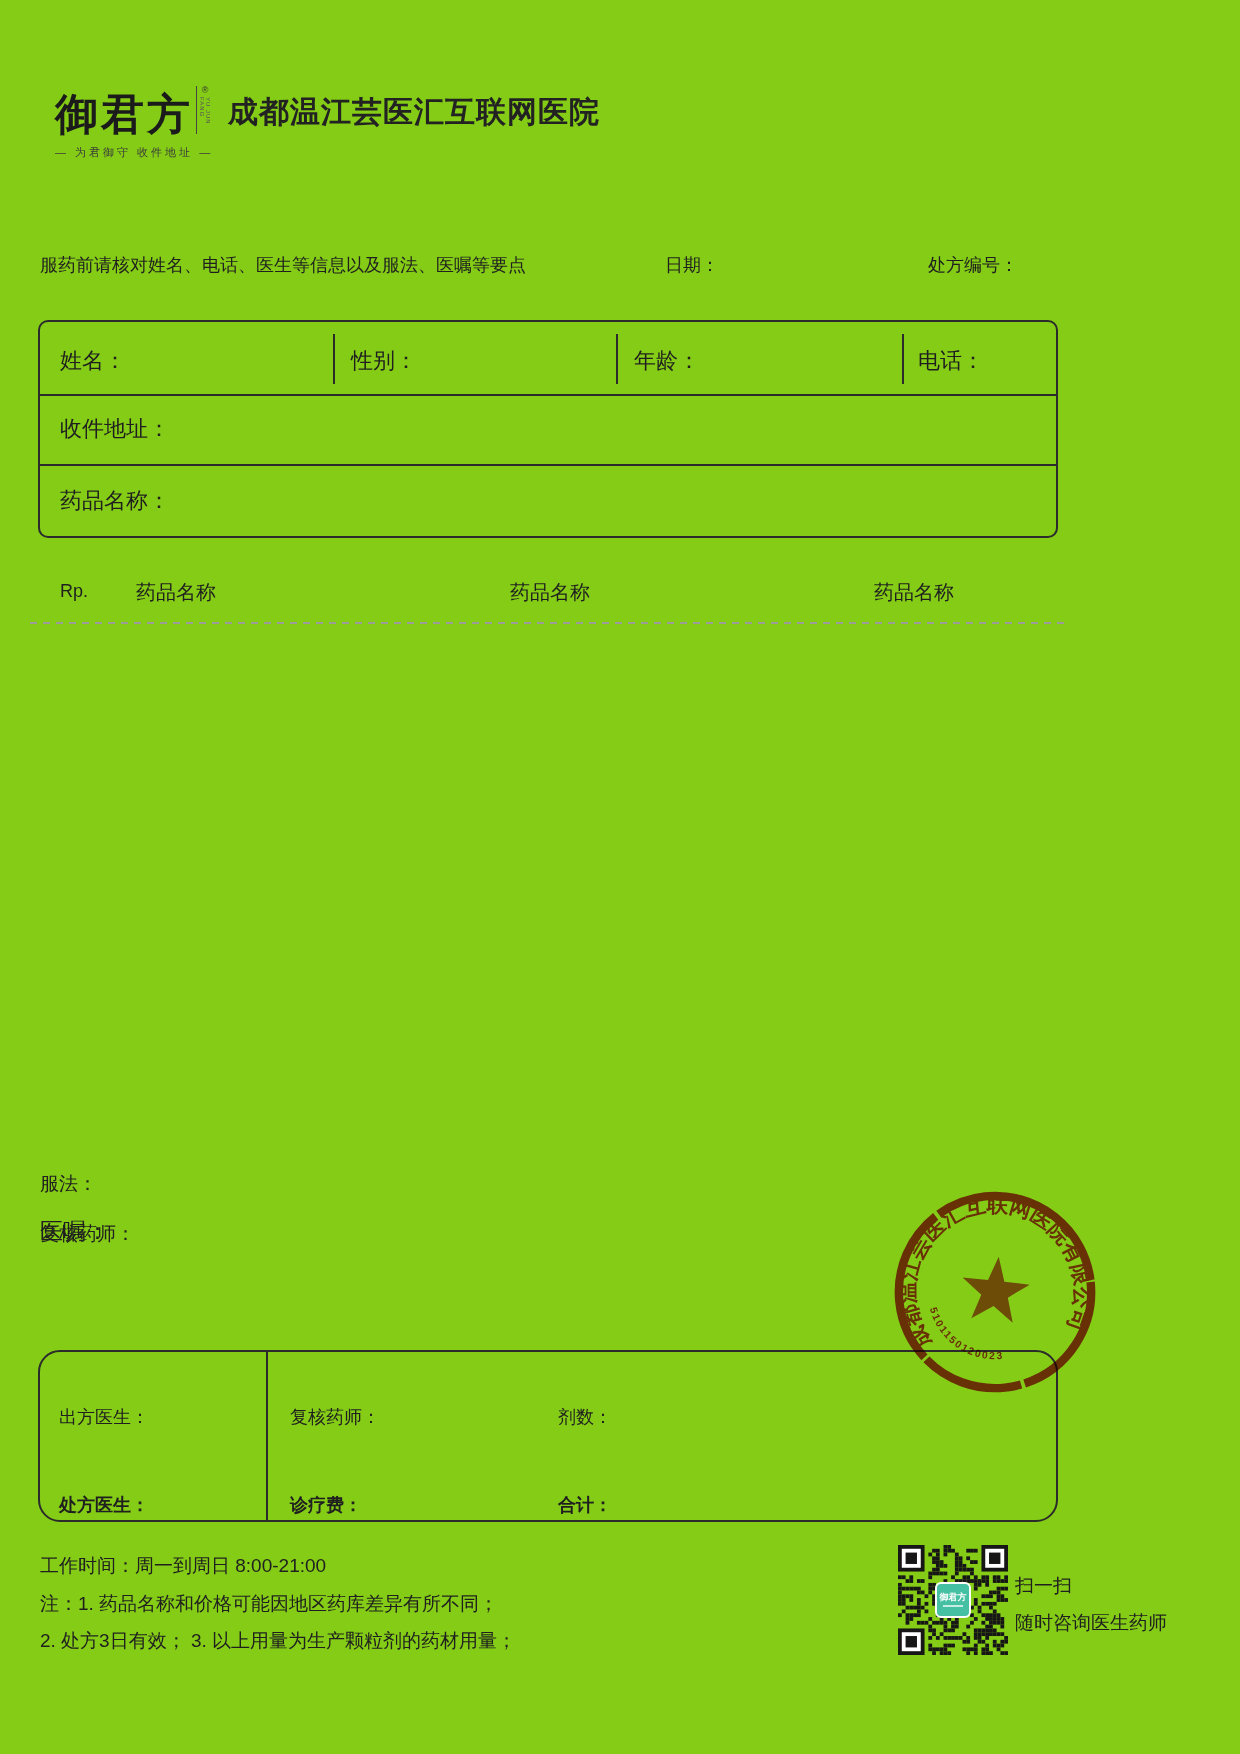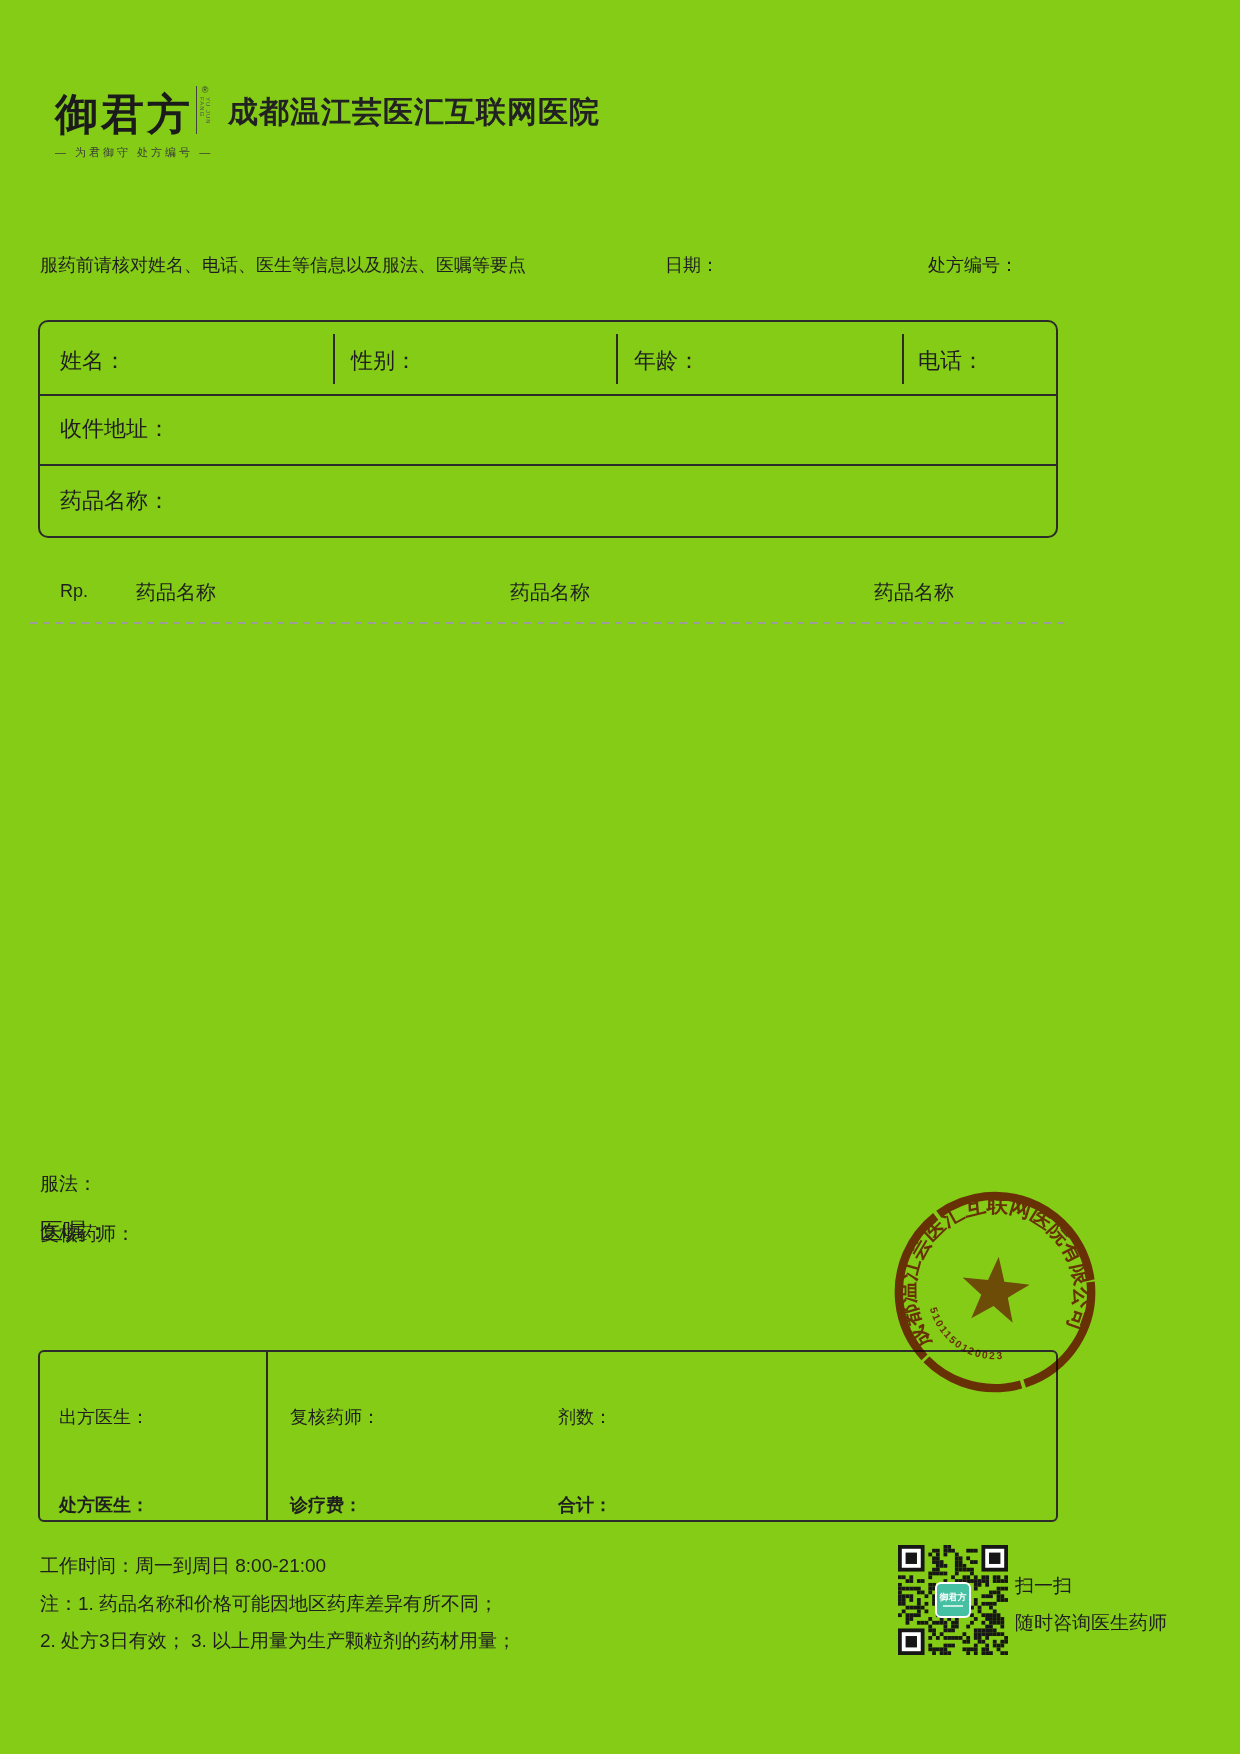--- a/index.html
+++ b/index.html
@@ -49,21 +49,21 @@
   }
 
   
   .usage-method{left:40px;top:1174px;font-size:19px;}
   .usage-frequency{left:40px;top:1224px;font-size:19px;}
   .usage-advice{left:40px;top:1220px;font-size:23px;}
 
   
   .signoff{
     position:absolute;left:38px;top:1350px;width:1020px;height:172px;
-    border:2px solid var(--line,#2b2b2b);border-radius:6px;box-sizing:border-box;
+    border:2px solid var(--line,#2b2b2b);border-radius:22px;box-sizing:border-box;
   }
   .signoff .vdiv{position:absolute;left:226px;top:0;bottom:0;width:2px;background:var(--line,#2b2b2b);}
   .signoff .cell-label{position:absolute;font-size:18px;line-height:1;}
   .so-r1{top:56px;} .so-r2{top:144px;font-weight:bold;}
 
   
   .stamp{
     position:absolute;left:883px;top:1180px;width:224px;height:224px;
     mix-blend-mode:multiply;opacity:.9;transform:rotate(-6deg);
   }
@@ -96,21 +96,21 @@
 
 <div class="page">
 
   <div class="logo-row">
     <span class="logo-text">御君方</span>
     <span class="logo-side">
       <span class="logo-reg">®</span>
       <span class="logo-vert">YU JUN FANG</span>
     </span>
   </div>
-  <div class="abs tagline">— 为君御守 处方编号 —</div>
+  <div class="abs tagline">— 为君御守 收件地址 —</div>
   <div class="abs notice-hint">服药前请核对姓名、电话、医生等信息以及服法、医嘱等要点</div>
 
   <div class="abs hospital">成都温江芸医汇互联网医院</div>
   <div class="abs date-label">日期：</div>
   <div class="abs rxno-label">处方编号：</div>
 
   <div class="patient-box">
     <span class="cell-label row1-label" style="left:20px">姓名：</span>
     <span class="vdiv" style="left:293px"></span>
     <span class="cell-label row1-label" style="left:311px">性别：</span>

